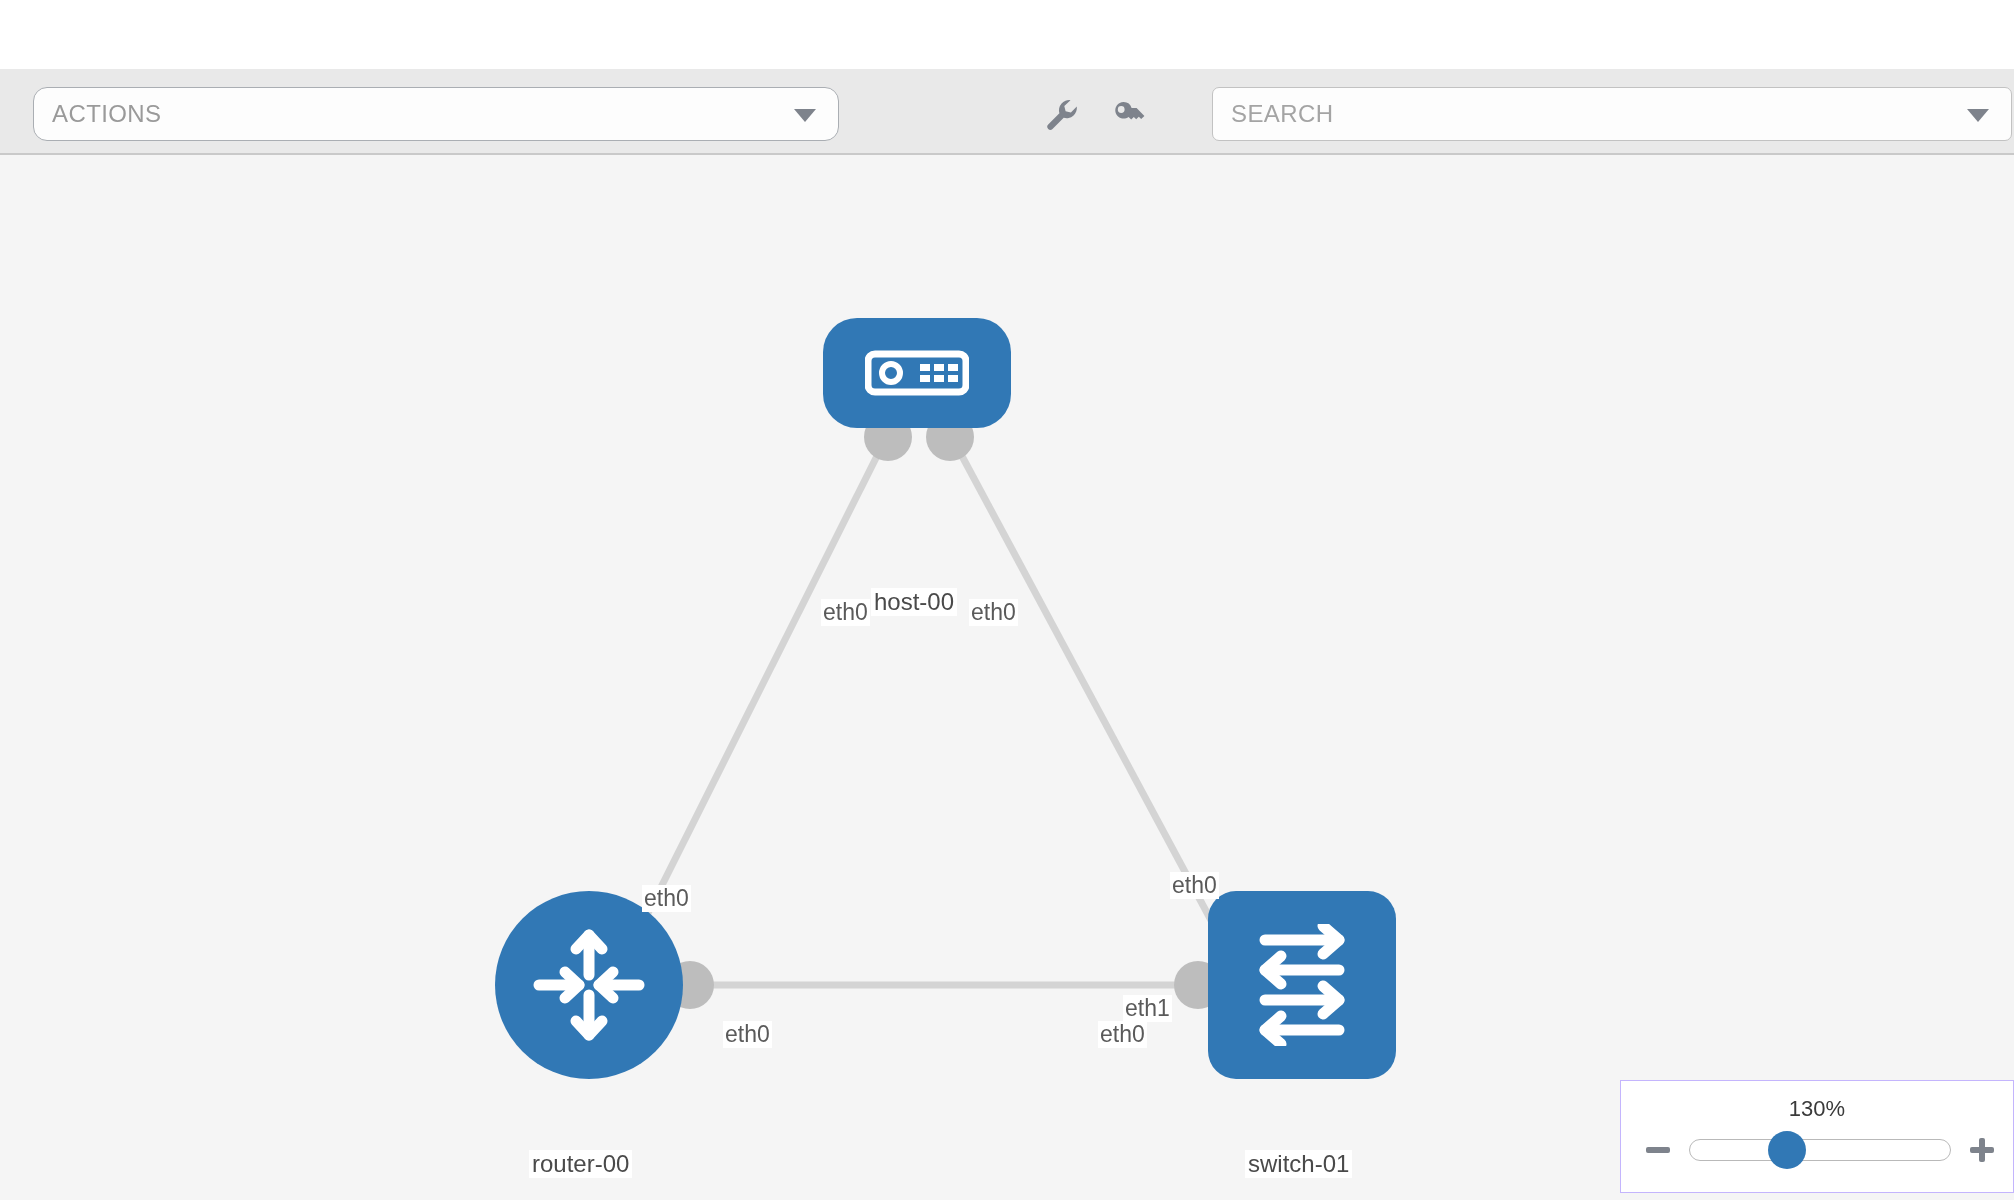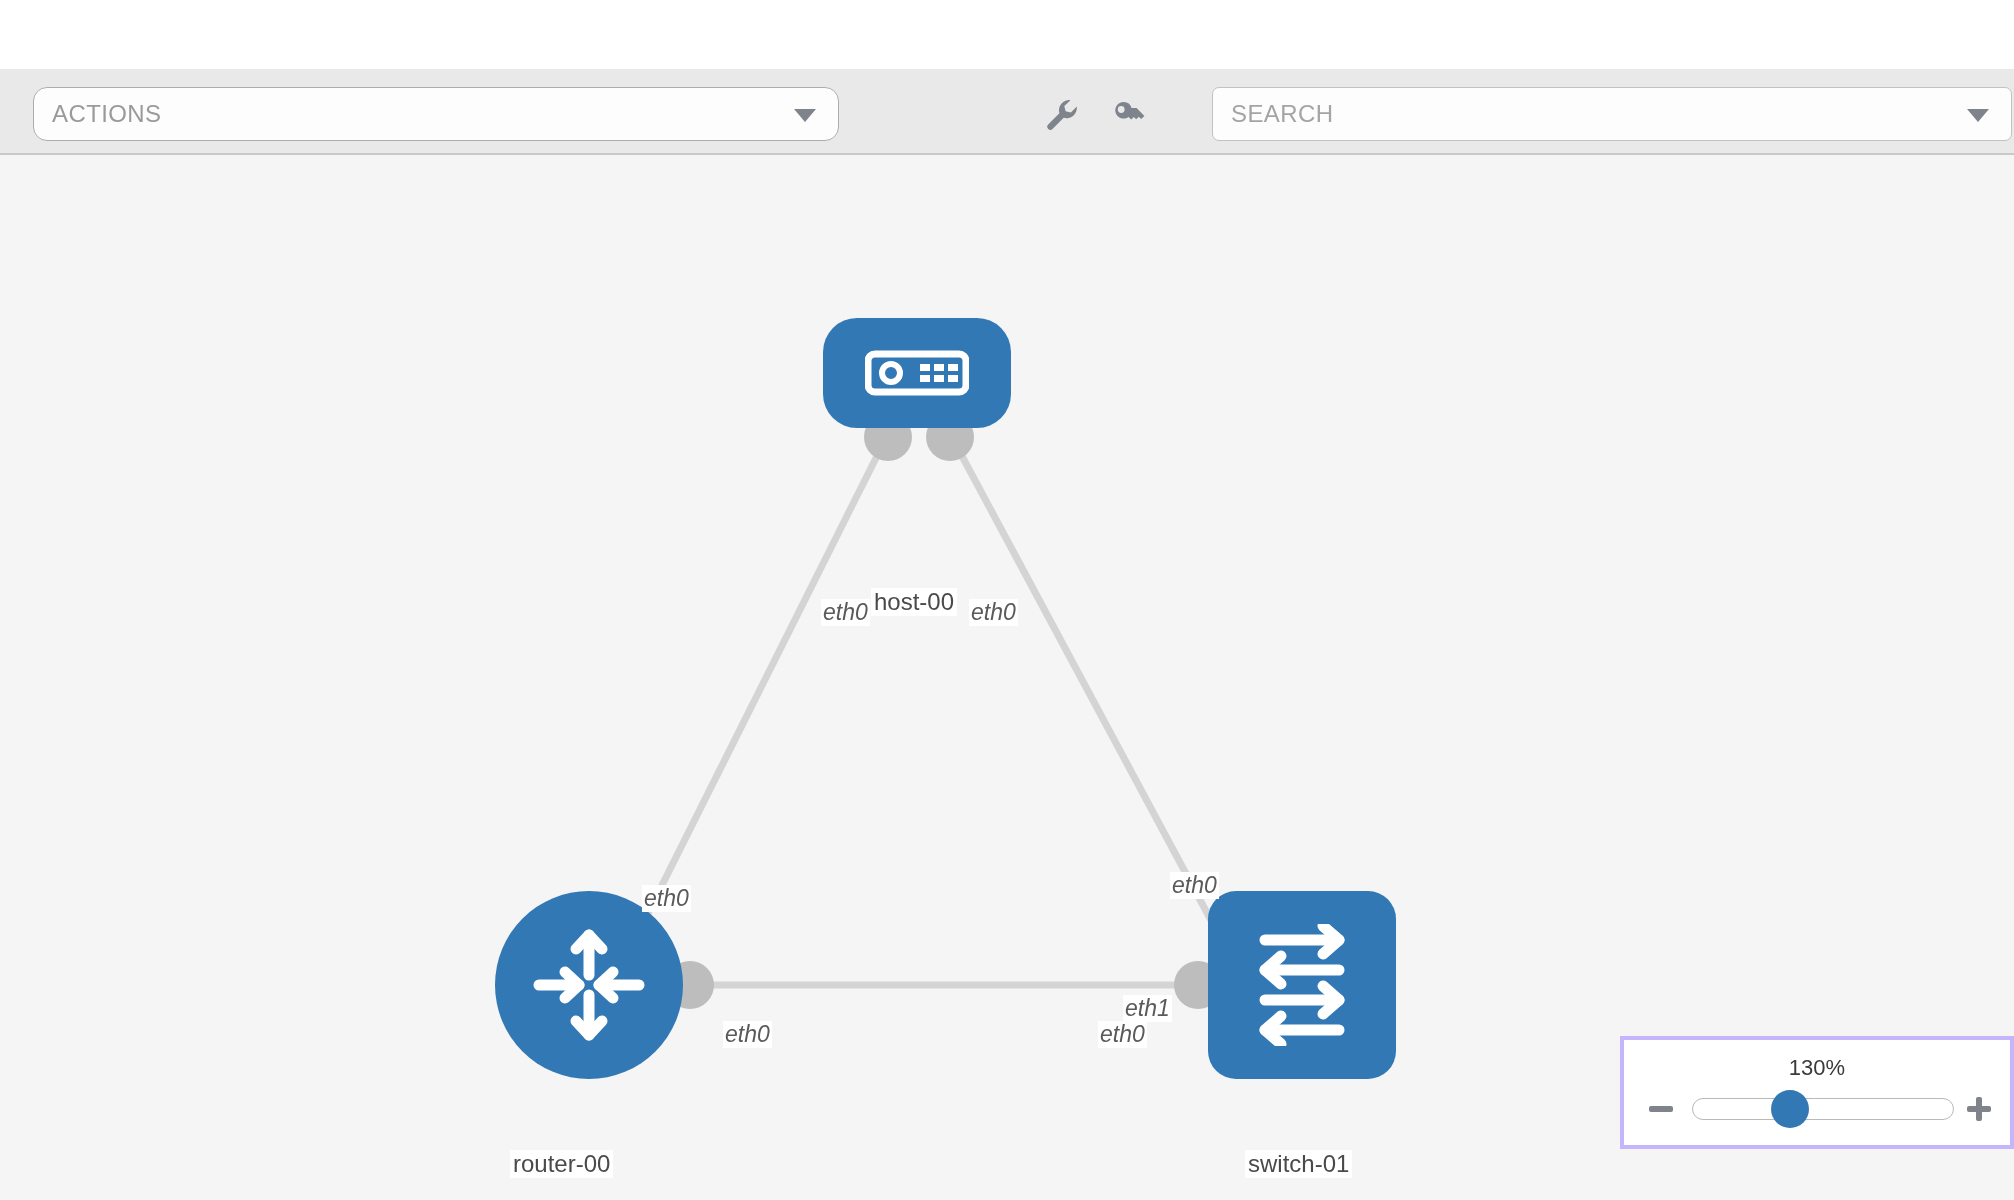--- a/index.html
+++ b/index.html
@@ -129,45 +129,44 @@
   }
 
   .node-label {
     position: absolute;
     font-size: 24px; color: #4a4a4a;
     background: #ffffff;
     padding: 0 3px;
     white-space: nowrap;
   }
   .lbl-host   { left: 871px; top: 433px; }
-  .lbl-router { left: 510px; top: 995px; }
+  .lbl-router { left: 529px; top: 995px; }
   .lbl-switch { left: 1245px; top: 995px; }
 
   .edge-label {
     position: absolute;
     font-size: 23px; color: #5a5a5a;
     background: #ffffff;
     padding: 0 2px;
     white-space: nowrap;
-    font-style: italic;
   }
   .el-host-l    { left: 821px; top: 444px; }
   .el-host-r    { left: 969px; top: 444px; }
   .el-router-up { left: 642px; top: 730px; }
   .el-switch-up { left: 1170px; top: 717px; }
   .el-router-e0 { left: 723px; top: 866px; }
   .el-switch-e0 { left: 1098px; top: 866px; }
   .el-switch-e1 { left: 1123px; top: 840px; }
 
   
   .zoom-panel {
-    position: absolute; left: 1620px; top: 1036px;
+    position: absolute; left: 1620px; top: 1080px;
     width: 394px; height: 113px;
     background: #ffffff;
-    border: 4px solid #c4b5fd;
+    border: 1px solid #c4b5fd;
   }
   .zoom-value {
     position: absolute; left: 0; right: 0; top: 15px;
     text-align: center;
     font-size: 22px; color: #3a3a3a;
   }
   .zoom-minus, .zoom-plus {
     position: absolute; top: 52px;
     width: 34px; height: 34px;
     cursor: pointer;

